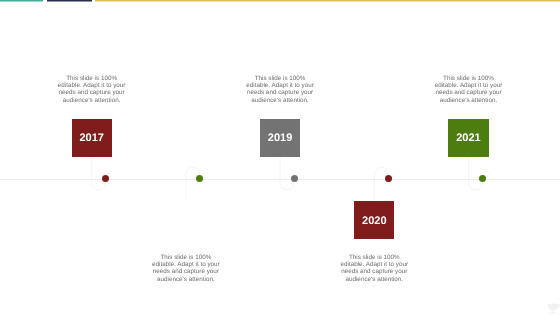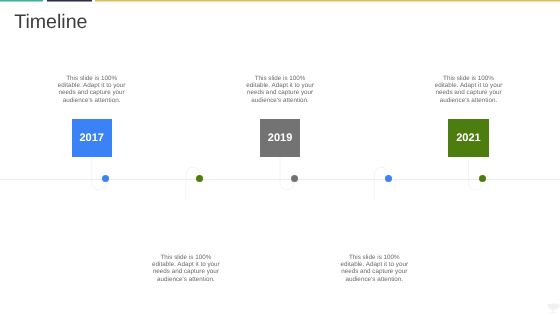--- a/index.html
+++ b/index.html
@@ -25,52 +25,54 @@
   .ybox.below{top:200.6px;}
   .desc{position:absolute;width:70px;font-size:6.3px;line-height:7.25px;color:#6a6b6e;text-align:center;}
   .desc.above{top:74.9px;}
   .desc.below{top:253.9px;}
   .dot{position:absolute;width:7px;height:7px;border-radius:50%;top:175.1px;}
 
   .c1{left:71.5px;}  .c2{left:165.71px;} .c3{left:259.92px;} .c4{left:354.13px;} .c5{left:448.34px;}
   .d1{left:56.65px;}  .d2{left:150.86px;} .d3{left:245.07px;} .d4{left:339.28px;} .d5{left:433.49px;}
   .p1{left:102.15px;} .p2{left:196.36px;} .p3{left:290.57px;} .p4{left:384.78px;} .p5{left:478.99px;}
 
-  .teal{background:#3b82f6;}
+  .teal{background:#7f1d1d;}
   .navy{background:#4d7c0f;}
   .gold{background:#737373;}
 
   .wm{position:absolute;left:546px;top:303px;width:15px;height:10px;opacity:0.13;}
 </style>
 </head>
 <body>
 
 <div class="slide">
 
   <div class="topbar bar-teal"></div>
   <div class="topbar bar-navy"></div>
   <div class="topbar bar-gold"></div>
 
-  <div class="title">Timeline</div>
 
   <div class="axis"></div>
 
   <svg class="hooks" width="560" height="315" viewBox="0 0 560 315">
     <path d="M 91.65 157 L 91.65 182.95 A 7.0 7.0 0 0 0 105.65 182.95 L 105.65 178.6"></path>
     <path d="M 185.86 201 L 185.86 174.25 A 7.0 7.0 0 0 1 199.86 174.25 L 199.86 178.6"></path>
     <path d="M 280.07 157 L 280.07 182.95 A 7.0 7.0 0 0 0 294.07 182.95 L 294.07 178.6"></path>
     <path d="M 374.28 201 L 374.28 174.25 A 7.0 7.0 0 0 1 388.28 174.25 L 388.28 178.6"></path>
     <path d="M 468.49 157 L 468.49 182.95 A 7.0 7.0 0 0 0 482.49 182.95 L 482.49 178.6"></path>
   </svg>
 
   <div class="ybox above c1 teal">
     <span>2017</span>
   </div>
   <div class="ybox above c3 gold">
     <span>2019</span>
+  </div>
+  <div class="ybox below c4 teal">
+    <span>2020</span>
   </div>
   <div class="ybox above c5 navy">
     <span>2021</span>
   </div>
 
   <div class="desc above d1">This slide is 100% editable. Adapt it to your needs and capture your audience's attention.</div>
   <div class="desc below d2">This slide is 100% editable. Adapt it to your needs and capture your audience's attention.</div>
   <div class="desc above d3">This slide is 100% editable. Adapt it to your needs and capture your audience's attention.</div>
   <div class="desc below d4">This slide is 100% editable. Adapt it to your needs and capture your audience's attention.</div>
   <div class="desc above d5">This slide is 100% editable. Adapt it to your needs and capture your audience's attention.</div>

